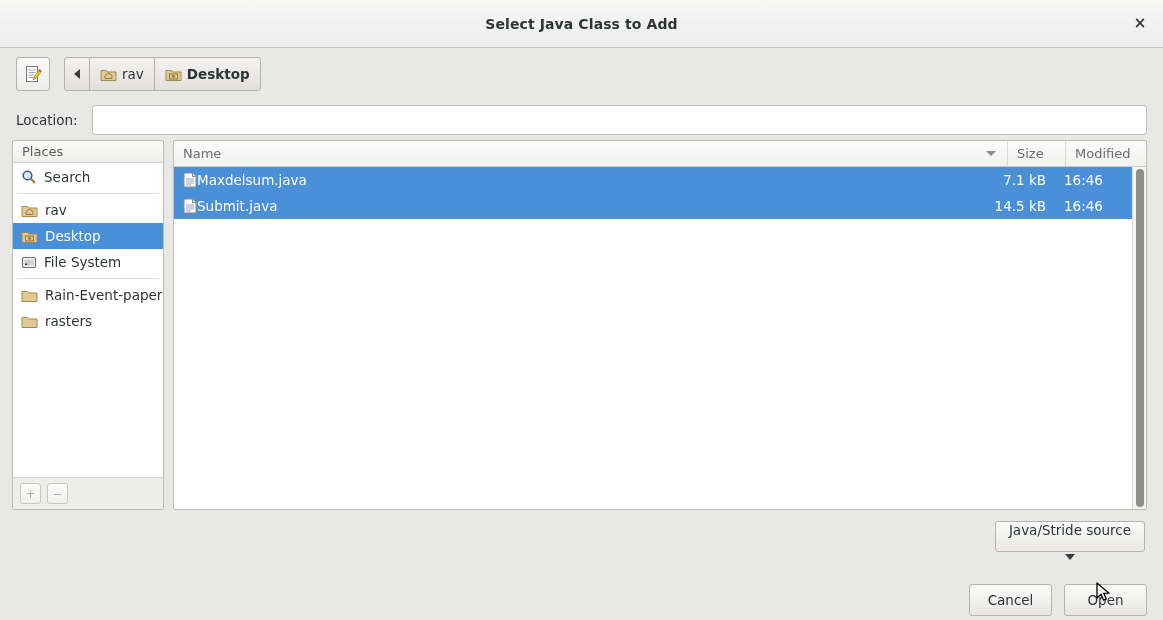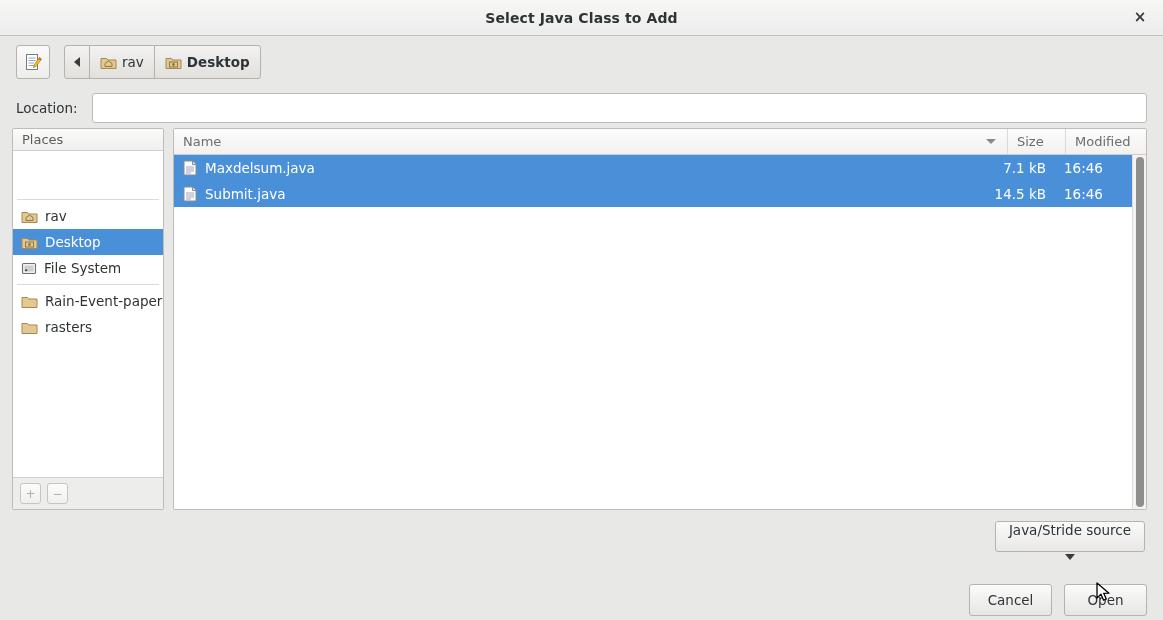--- a/index.html
+++ b/index.html
@@ -15,21 +15,21 @@
   .dialog {
     position: relative;
     width: 1163px; height: 620px;
     background: #e8e8e7;
     display: flex; flex-direction: column;
   }
 
   
   .titlebar {
     position: relative;
-    height: 36px; min-height: 36px;
+    height: 48px; min-height: 36px;
     background: linear-gradient(to bottom, #f7f7f6 0%, #edecec 100%);
     border-bottom: 1px solid #c3c1be;
     display: flex; align-items: center; justify-content: center;
   }
   .title-text {
     font-size: 14px; font-weight: bold; color: #2e3436;
     letter-spacing: .1px;
   }
   .close-btn {
     position: absolute; right: 10px; top: 50%;
@@ -108,21 +108,20 @@
   }
 
   
   .sidebar {
     width: 152px; min-width: 152px;
     display: flex; flex-direction: column;
     background: #ffffff;
     border: 1px solid #bfbcb8;
     border-radius: 2px;
     margin-bottom: 52px;
-    gap: 44px;
   }
   .places-header {
     height: 22px; min-height: 22px;
     background: linear-gradient(to bottom, #fbfbfa 0%, #f0efee 100%);
     border-bottom: 1px solid #d2d0cd;
     display: flex; align-items: center;
     padding-left: 9px;
     font-size: 13px; color: #5c5c5c;
   }
   .places-list { flex: 1; overflow: hidden; padding-top: 1px; }
@@ -192,21 +191,21 @@
   .rows { flex: 1; min-width: 0; }
   .row {
     display: flex; align-items: center;
     height: 26px;
     font-size: 13.5px;
     cursor: pointer;
   }
   .row.selected { background: #4a90d9; color: #ffffff; }
   .cell-name {
     flex: 1; min-width: 0;
-    display: flex; align-items: center; gap: 8px;
+    display: flex; align-items: center; 
     padding-left: 9px;
     overflow: hidden; white-space: nowrap; text-overflow: ellipsis;
   }
   .cell-size { width: 58px; text-align: right; padding-right: 6px; }
   .cell-mod  { width: 80px; padding-left: 12px; }
 
   
   .vscroll {
     width: 14px; min-width: 14px;
     background: #f4f3f2;
@@ -329,20 +328,29 @@
     <span class="location-label">Location:</span>
     <input class="location-input" type="text" value="" style="">
   </div>
 
   <div class="body">
 
     <div class="sidebar">
       <div class="places-header">Places</div>
       <div class="places-list">
 
+        <div class="place">
+          <span>
+            <svg class="ico" width="16" height="16" viewBox="0 0 16 16">
+              <circle cx="6.5" cy="6.5" r="4.3" fill="#dce9f7" stroke="#3a5f8f" stroke-width="1.6"></circle>
+              <line x1="9.8" y1="9.8" x2="14" y2="14" stroke="#b07a1e" stroke-width="2.2"></line>
+            </svg>
+          </span>
+          <span>Search</span>
+        </div>
 
 
         <div class="place-sep"></div>
 
         <div class="place">
           <span>
             <svg class="ico" width="17" height="15" viewBox="0 0 17 15">
               <path d="M1 3.5 L6.5 3.5 L7.8 5 L16 5 L16 13.5 L1 13.5 Z" fill="#e4c88f" stroke="#a08a55" stroke-width="1"></path>
               <path d="M5 11.5 L5 8.5 L8.5 6 L12 8.5 L12 11.5 Z" fill="none" stroke="#8e7942" stroke-width="1"></path>
             </svg>

